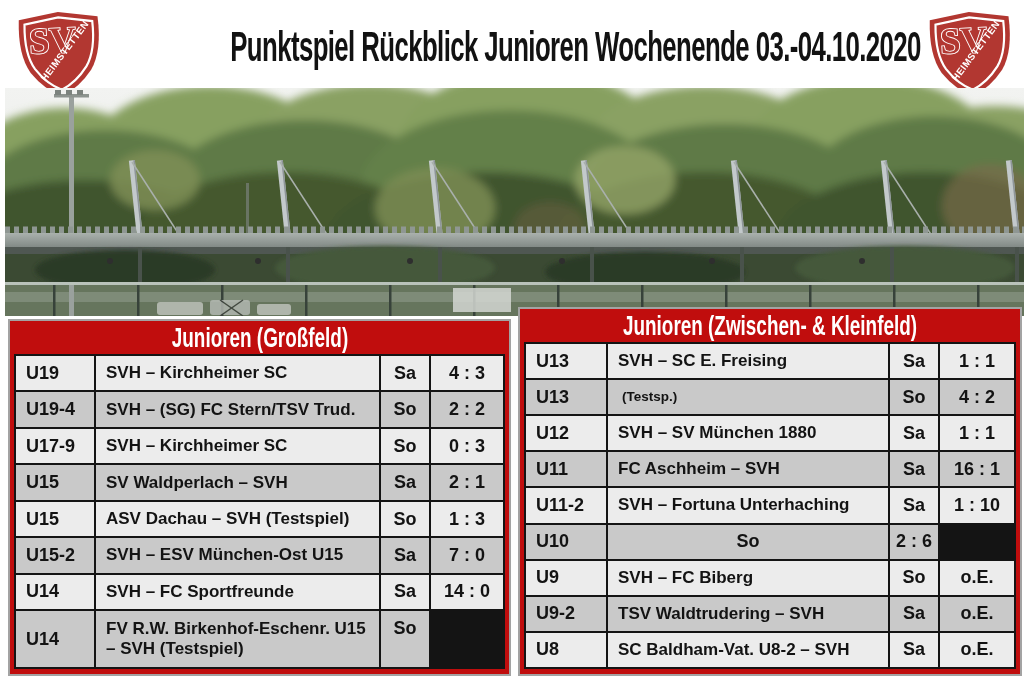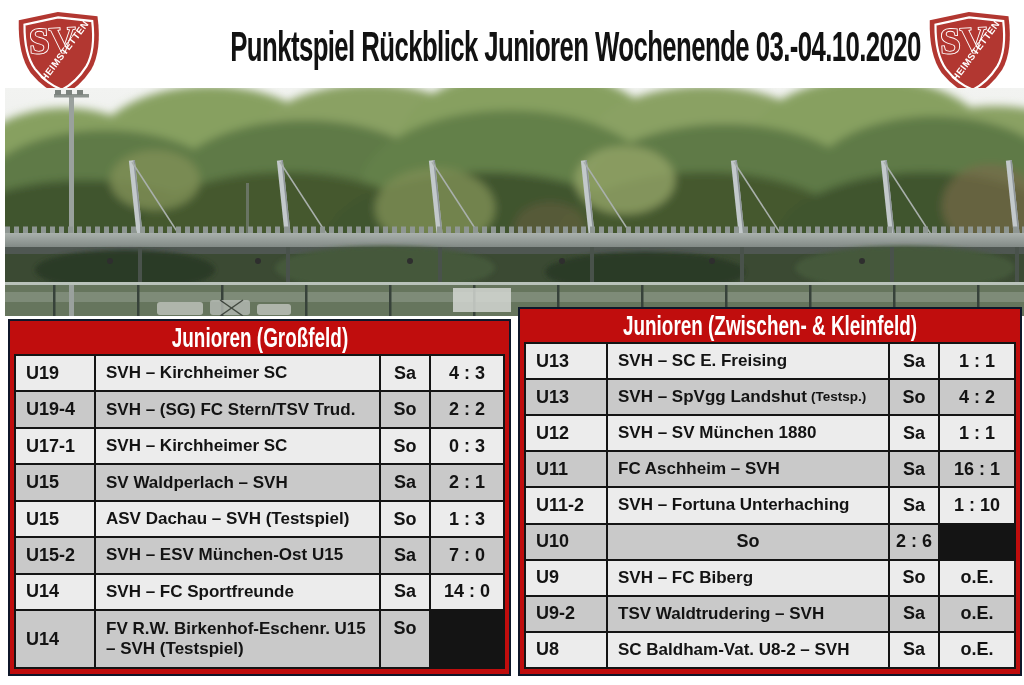--- a/index.html
+++ b/index.html
@@ -17,21 +17,21 @@
   .main-title .squeeze{display:inline-block;transform:scaleX(.60);transform-origin:center;}
   
   .crest{position:absolute;width:92px;height:88px;}
   .crest.left{left:14px;top:10px;transform:rotate(-3deg);}
   .crest.right{left:925px;top:10px;transform:rotate(-3deg);}
   
   .photo{position:absolute;left:5px;top:88px;width:1019px;height:228px;}
   
   .result-table{
     position:absolute;box-sizing:border-box;
-    background:#c00d0d;border:2px solid #0f172a;
+    background:#c00d0d;border:2px solid #a3a3a3;
     padding:2px 4px 5px 4px;display:flex;flex-direction:column;justify-content:space-between;
   }
   .result-table.left{left:8px;top:319px;width:503px;height:357px;}
   .result-table.right{left:518px;top:307px;width:504px;height:369px;}
   .table-title{
     height:31px;line-height:31px;text-align:center;color:#ffffff;
     font-size:27px;font-weight:700;white-space:nowrap;
   }
   .table-title .squeeze{display:inline-block;transform:scaleX(.70);transform-origin:center;}
   .rows{
@@ -261,21 +261,21 @@
         </div>
         <div class="cell c-day">
           <span>So</span>
         </div>
         <div class="cell c-score">
           <span>2 : 2</span>
         </div>
       </div>
       <div class="row">
         <div class="cell c-team">
-          <span>U17-1</span>
+          <span>U17-9</span>
         </div>
         <div class="cell c-match">
           <span>SVH – Kirchheimer SC</span>
         </div>
         <div class="cell c-day">
           <span>So</span>
         </div>
         <div class="cell c-score">
           <span>0 : 3</span>
         </div>
@@ -367,21 +367,20 @@
         </div>
         <div class="cell c-score">
           <span>1 : 1</span>
         </div>
       </div>
       <div class="row">
         <div class="cell c-team">
           <span>U13</span>
         </div>
         <div class="cell c-match">
-          <span>SVH – SpVgg Landshut</span>
           <span class="note">(Testsp.)</span>
         </div>
         <div class="cell c-day">
           <span>So</span>
         </div>
         <div class="cell c-score">
           <span>4 : 2</span>
         </div>
       </div>
       <div class="row">

